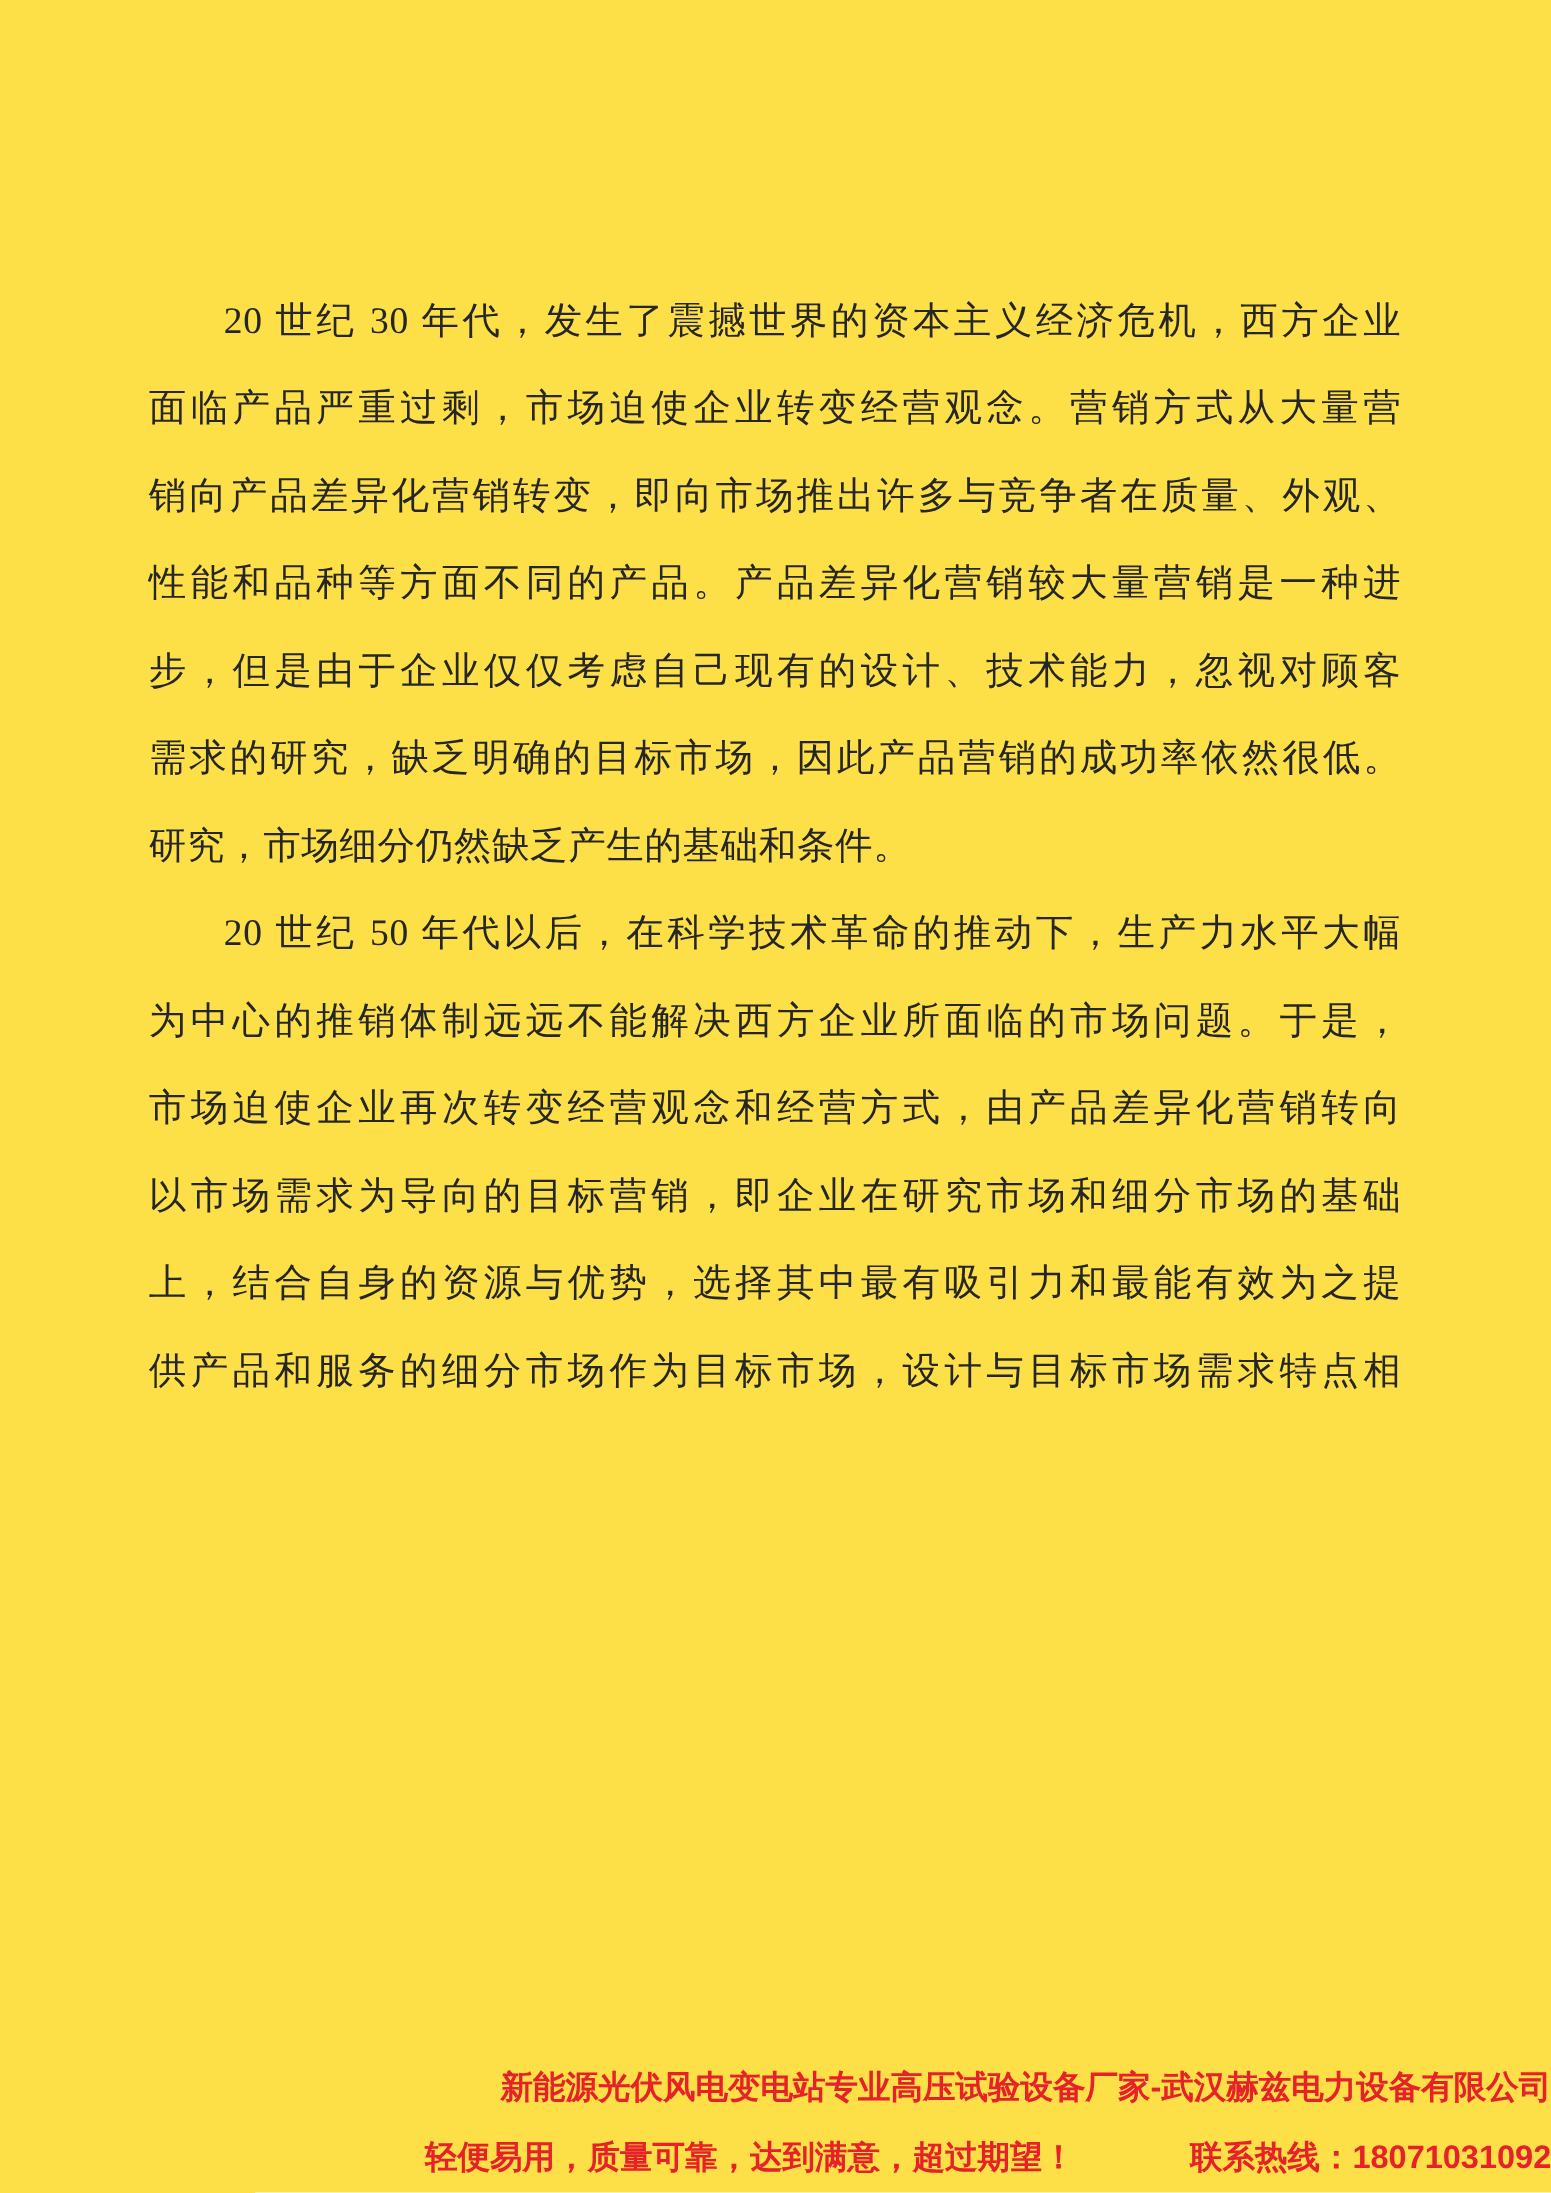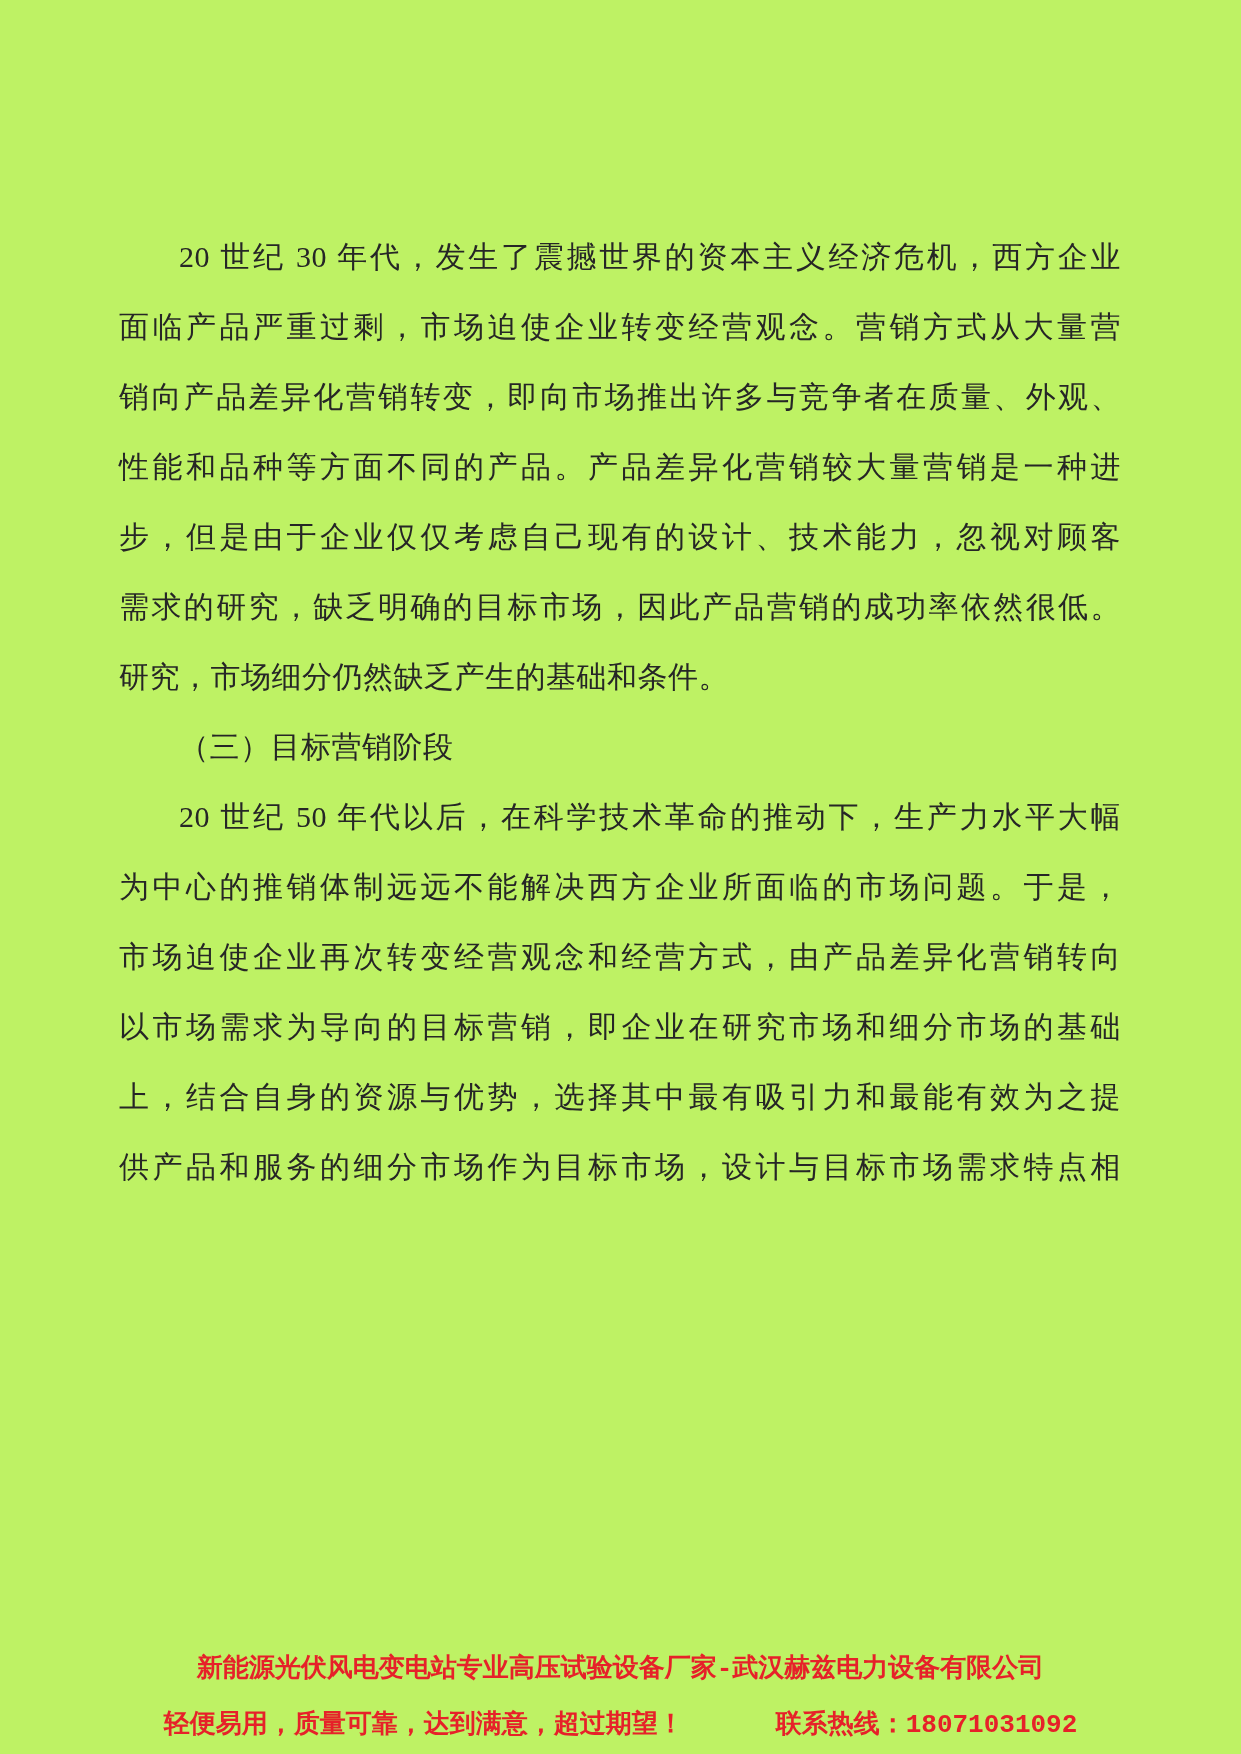--- a/index.html
+++ b/index.html
@@ -35,52 +35,51 @@
     text-align-last: justify;
   }
   .line.indent {
     text-indent: 2em;
   }
   .footer {
     position: absolute;
     top: 1641px;
     left: 0;
     right: 0;
-    text-align: center;
-    font-family: Liberation Mono, monospace;
+    text-align: right;
+    font-family: Liberation Sans, sans-serif;
     font-weight: bold;
   }
   .footer-line1 {
     font-size: 26px;
     line-height: 56px;
     white-space: nowrap;
   }
   .footer-line2 {
     font-size: 26px;
     line-height: 56px;
     white-space: nowrap;
   }
   .footer .hotline {
     margin-left: 92px;
   }
 </style>
 </head>
 <body>
 
-<div class="page" style="background: #bef264;">
+<div class="page" style="background: #fde047;">
 
   <main class="content" id="doc-body" style="color: rgb(38, 38, 38);">
       <div class="line indent fill">20 世纪 30 年代，发生了震撼世界的资本主义经济危机，西方企业</div>
       <div class="line fill">面临产品严重过剩，市场迫使企业转变经营观念。营销方式从大量营</div>
       <div class="line fill">销向产品差异化营销转变，即向市场推出许多与竞争者在质量、外观、</div>
       <div class="line fill">性能和品种等方面不同的产品。产品差异化营销较大量营销是一种进</div>
       <div class="line fill">步，但是由于企业仅仅考虑自己现有的设计、技术能力，忽视对顾客</div>
       <div class="line fill">需求的研究，缺乏明确的目标市场，因此产品营销的成功率依然很低。</div>
       <div class="line">研究，市场细分仍然缺乏产生的基础和条件。</div>
-      <div class="line indent">（三）目标营销阶段</div>
       <div class="line indent fill">20 世纪 50 年代以后，在科学技术革命的推动下，生产力水平大幅</div>
       <div class="line fill">为中心的推销体制远远不能解决西方企业所面临的市场问题。于是，</div>
       <div class="line fill">市场迫使企业再次转变经营观念和经营方式，由产品差异化营销转向</div>
       <div class="line fill">以市场需求为导向的目标营销，即企业在研究市场和细分市场的基础</div>
       <div class="line fill">上，结合自身的资源与优势，选择其中最有吸引力和最能有效为之提</div>
       <div class="line fill">供产品和服务的细分市场作为目标市场，设计与目标市场需求特点相</div>
     </main>
 
   <footer class="footer" style="color: rgb(230, 33, 41);">
     <div class="footer-line1">新能源光伏风电变电站专业高压试验设备厂家-武汉赫兹电力设备有限公司</div>

